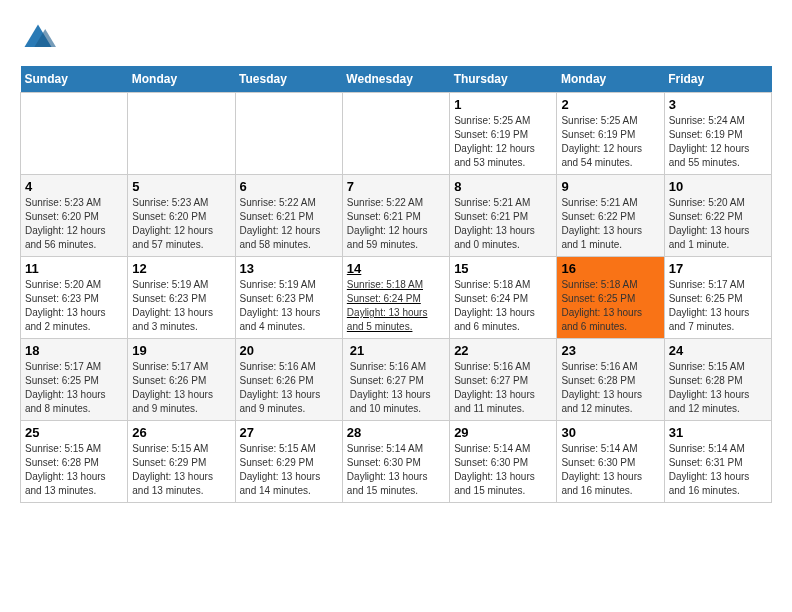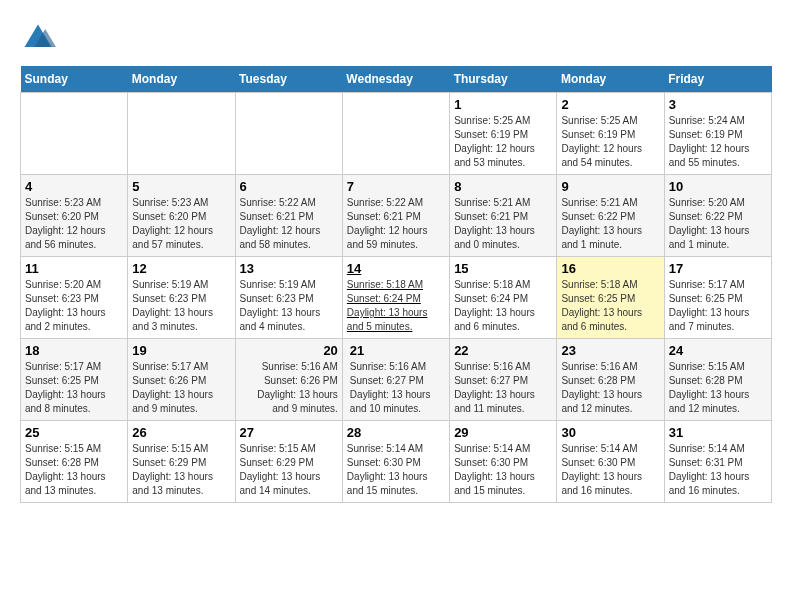--- a/index.html
+++ b/index.html
@@ -227,21 +227,21 @@
 Daylight: 13 hours
 and 5 minutes.</div>
         </td>
         <td style="background-color: rgb(255, 255, 255);">
           <span class="day-num">15</span>
           <div class="day-info" style="white-space: pre-line;">Sunrise: 5:18 AM
 Sunset: 6:24 PM
 Daylight: 13 hours
 and 6 minutes.</div>
         </td>
-        <td style="background-color: #fef9c3;">
+        <td style="background-color: #f97316;">
           <span class="day-num">16</span>
           <div class="day-info" style="white-space: pre-line;">Sunrise: 5:18 AM
 Sunset: 6:25 PM
 Daylight: 13 hours
 and 6 minutes.</div>
         </td>
         <td style="background-color: rgb(255, 255, 255);">
           <span class="day-num">17</span>
           <div class="day-info" style="white-space: pre-line;">Sunrise: 5:17 AM
 Sunset: 6:25 PM
@@ -257,21 +257,21 @@
 Daylight: 13 hours
 and 8 minutes.</div>
         </td>
         <td style="background-color: rgb(245, 245, 245);">
           <span class="day-num">19</span>
           <div class="day-info" style="white-space: pre-line;">Sunrise: 5:17 AM
 Sunset: 6:26 PM
 Daylight: 13 hours
 and 9 minutes.</div>
         </td>
-        <td style="background-color: rgb(245, 245, 245); text-align: right;">
+        <td style="background-color: rgb(245, 245, 245);">
           <span class="day-num">20</span>
           <div class="day-info" style="white-space: pre-line;">Sunrise: 5:16 AM
 Sunset: 6:26 PM
 Daylight: 13 hours
 and 9 minutes.</div>
         </td>
         <td style="background-color: rgb(245, 245, 245); padding-left: 7px;">
           <span class="day-num">21</span>
           <div class="day-info" style="white-space: pre-line;">Sunrise: 5:16 AM
 Sunset: 6:27 PM

